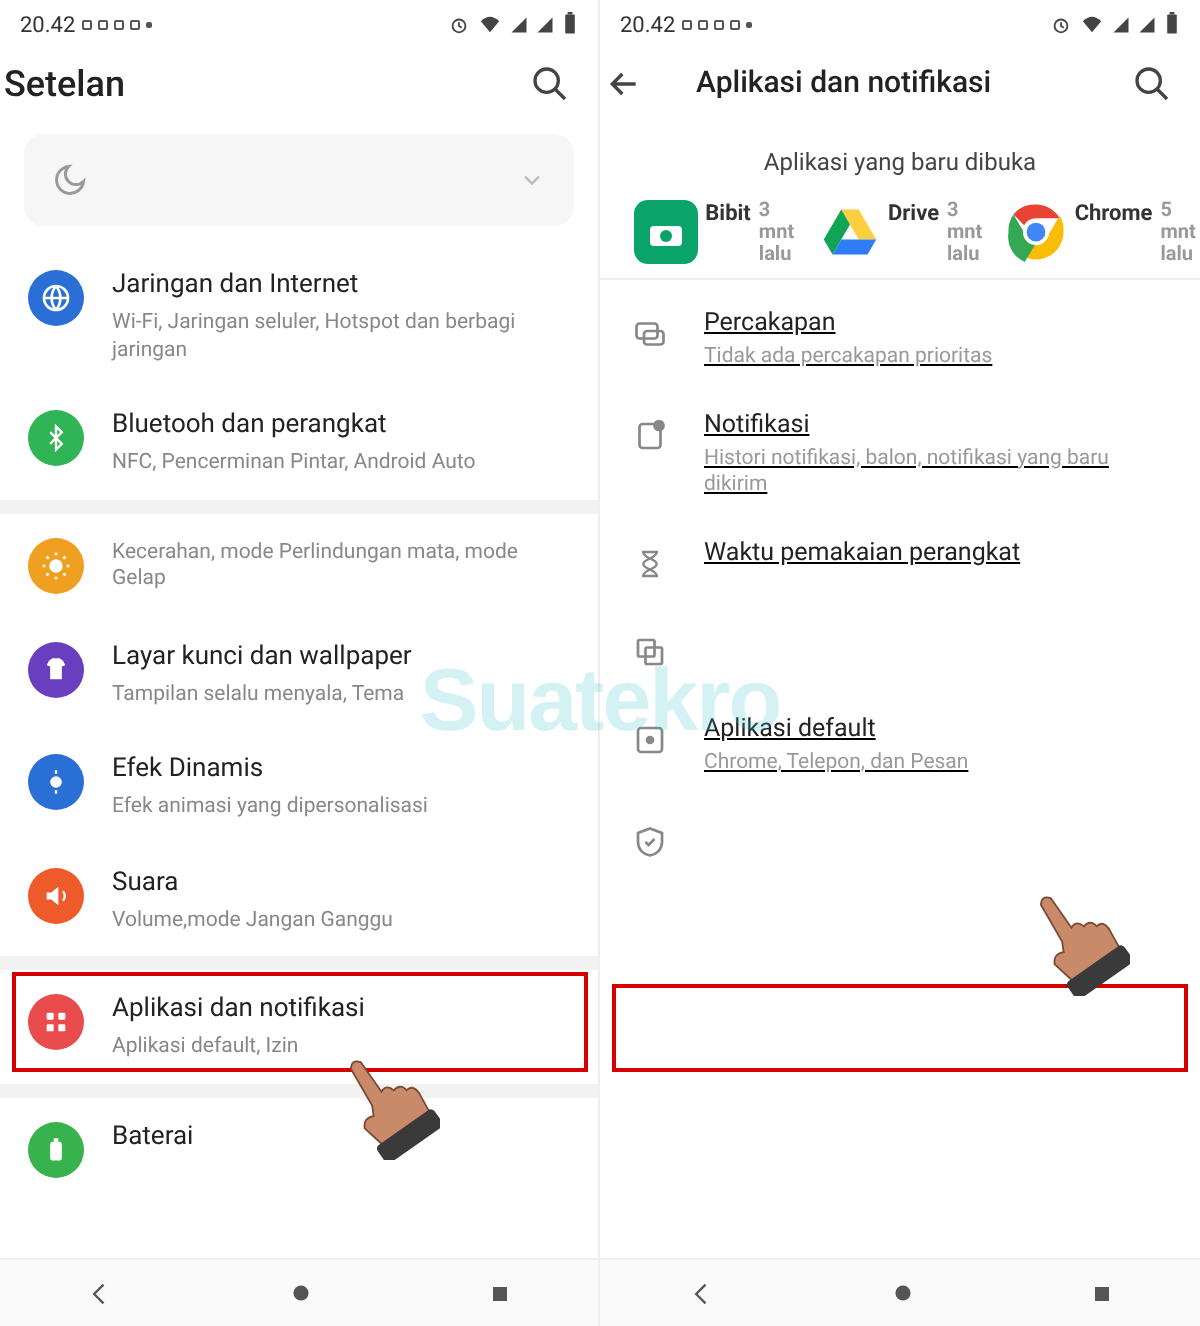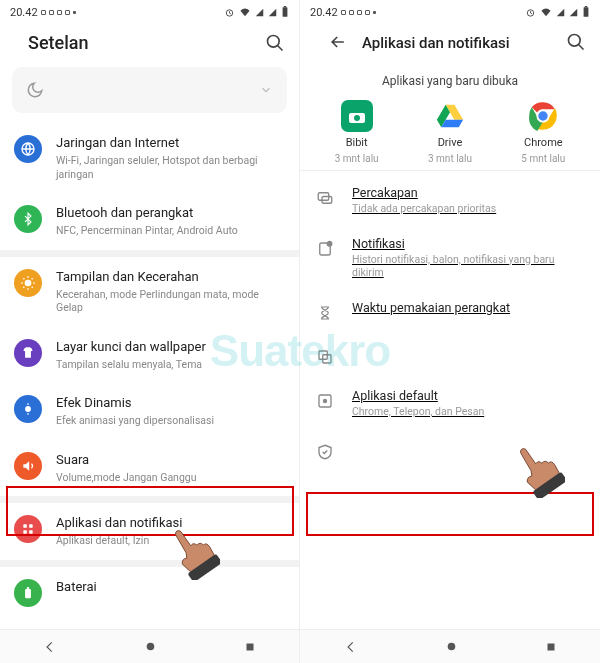--- a/index.html
+++ b/index.html
@@ -18,21 +18,21 @@
   .statusbar {
     height: 22px; display: flex; align-items: center;
     justify-content: space-between; padding: 12px 10px; font-size: 11px; color: #333;
   }
   .statusbar .left { display: flex; gap: 3px; align-items: center; }
   .statusbar .right { display: flex; gap: 4px; align-items: center; }
   .dot { width:3px; height:3px; background:#555; border-radius:1px;}
   .sq { width:5px; height:5px; border:1px solid #555; border-radius:1px;}
   
   .header {
-    display:flex; align-items:flex-end; padding: 8px 14px 10px 28px; gap:14px;
+    display:flex; align-items:flex-start; padding: 8px 14px 10px 2px; gap:26px;
   }
   .header-title { font-size:18px; font-weight:500; color:#222; flex:1;}
   .header-title-sm { font-size:15px; font-weight:500; color:#222; flex:1;}
   .search-icon, .back-icon { width:20px; height:20px; display:flex; align-items:center; justify-content:center; color:#444;}
   
   .moon-card {
     margin: 4px 12px 10px 12px; background:#f6f6f6; border-radius:10px;
     height:46px; display:flex; align-items:center; padding:0 14px;
     justify-content:space-between;
   }
@@ -47,21 +47,21 @@
   }
   .item-text { flex:1; min-width:0; }
   .item-title { font-size:13px; color:#222; margin-bottom:2px; line-height:1.3;}
   .item-sub { font-size:10.5px; color:#888; line-height:1.3;}
   .highlight-box {
     border:2px solid #d60000; position:absolute; pointer-events:none; z-index:5;
   }
   
   .recent-title { text-align:center; font-size:12px; color:#444; padding:12px 0 6px 0;}
   .apps-row { display:flex; justify-content:space-around; padding:6px 10px 6px 10px;}
-  .app-col { display:flex; flex-direction:column; align-items:center; width:80px; gap:4px;}
+  .app-col { display:flex; align-items:flex-start; width:80px; gap:4px;font-weight:bold;}
   .app-icon { width:32px; height:32px; display:flex; align-items:center; justify-content:center;}
   .app-name { font-size:11px; color:#333;}
   .app-time { font-size:10px; color:#999;}
   .see-all { text-align:center; color:#2a6fd6; font-size:12px; font-weight:500; padding:12px 0 14px 0;}
   .r-item {
     display:flex; align-items:flex-start; padding:10px 14px 10px 14px; gap:16px;text-decoration:underline;
   }
   .r-icon { width:22px; height:22px; flex-shrink:0; color:#777; display:flex; align-items:center; justify-content:center; margin-top:2px;}
   .r-title { font-size:12.5px; color:#222; margin-bottom:2px;}
   .r-sub { font-size:10.5px; color:#999; line-height:1.3;}
@@ -164,21 +164,20 @@
     <div class="list-item">
       <div class="icon-circle" style="background:#f0a020">
         <svg width="16" height="16" viewBox="0 0 24 24" fill="#fff">
             <circle cx="12" cy="12" r="5"></circle>
             <g stroke="#fff" stroke-width="2">
               <path d="M12 2v2M12 20v2M2 12h2M20 12h2M5 5l1.5 1.5M17.5 17.5L19 19M5 19l1.5-1.5M17.5 6.5L19 5"></path>
             </g>
           </svg>
       </div>
       <div class="item-text">
-        <div class="item-title">Tampilan dan Kecerahan</div>
         <div class="item-sub">Kecerahan, mode Perlindungan mata, mode Gelap</div>
       </div>
     </div>
     <div class="list-item">
       <div class="icon-circle" style="background:#6a3fbf">
         <svg width="14" height="14" viewBox="0 0 24 24" fill="#fff">
             <path d="M6 4l3-2h6l3 2 2 4-3 1v11H7V9L4 8z"></path>
           </svg>
       </div>
       <div class="item-text">

